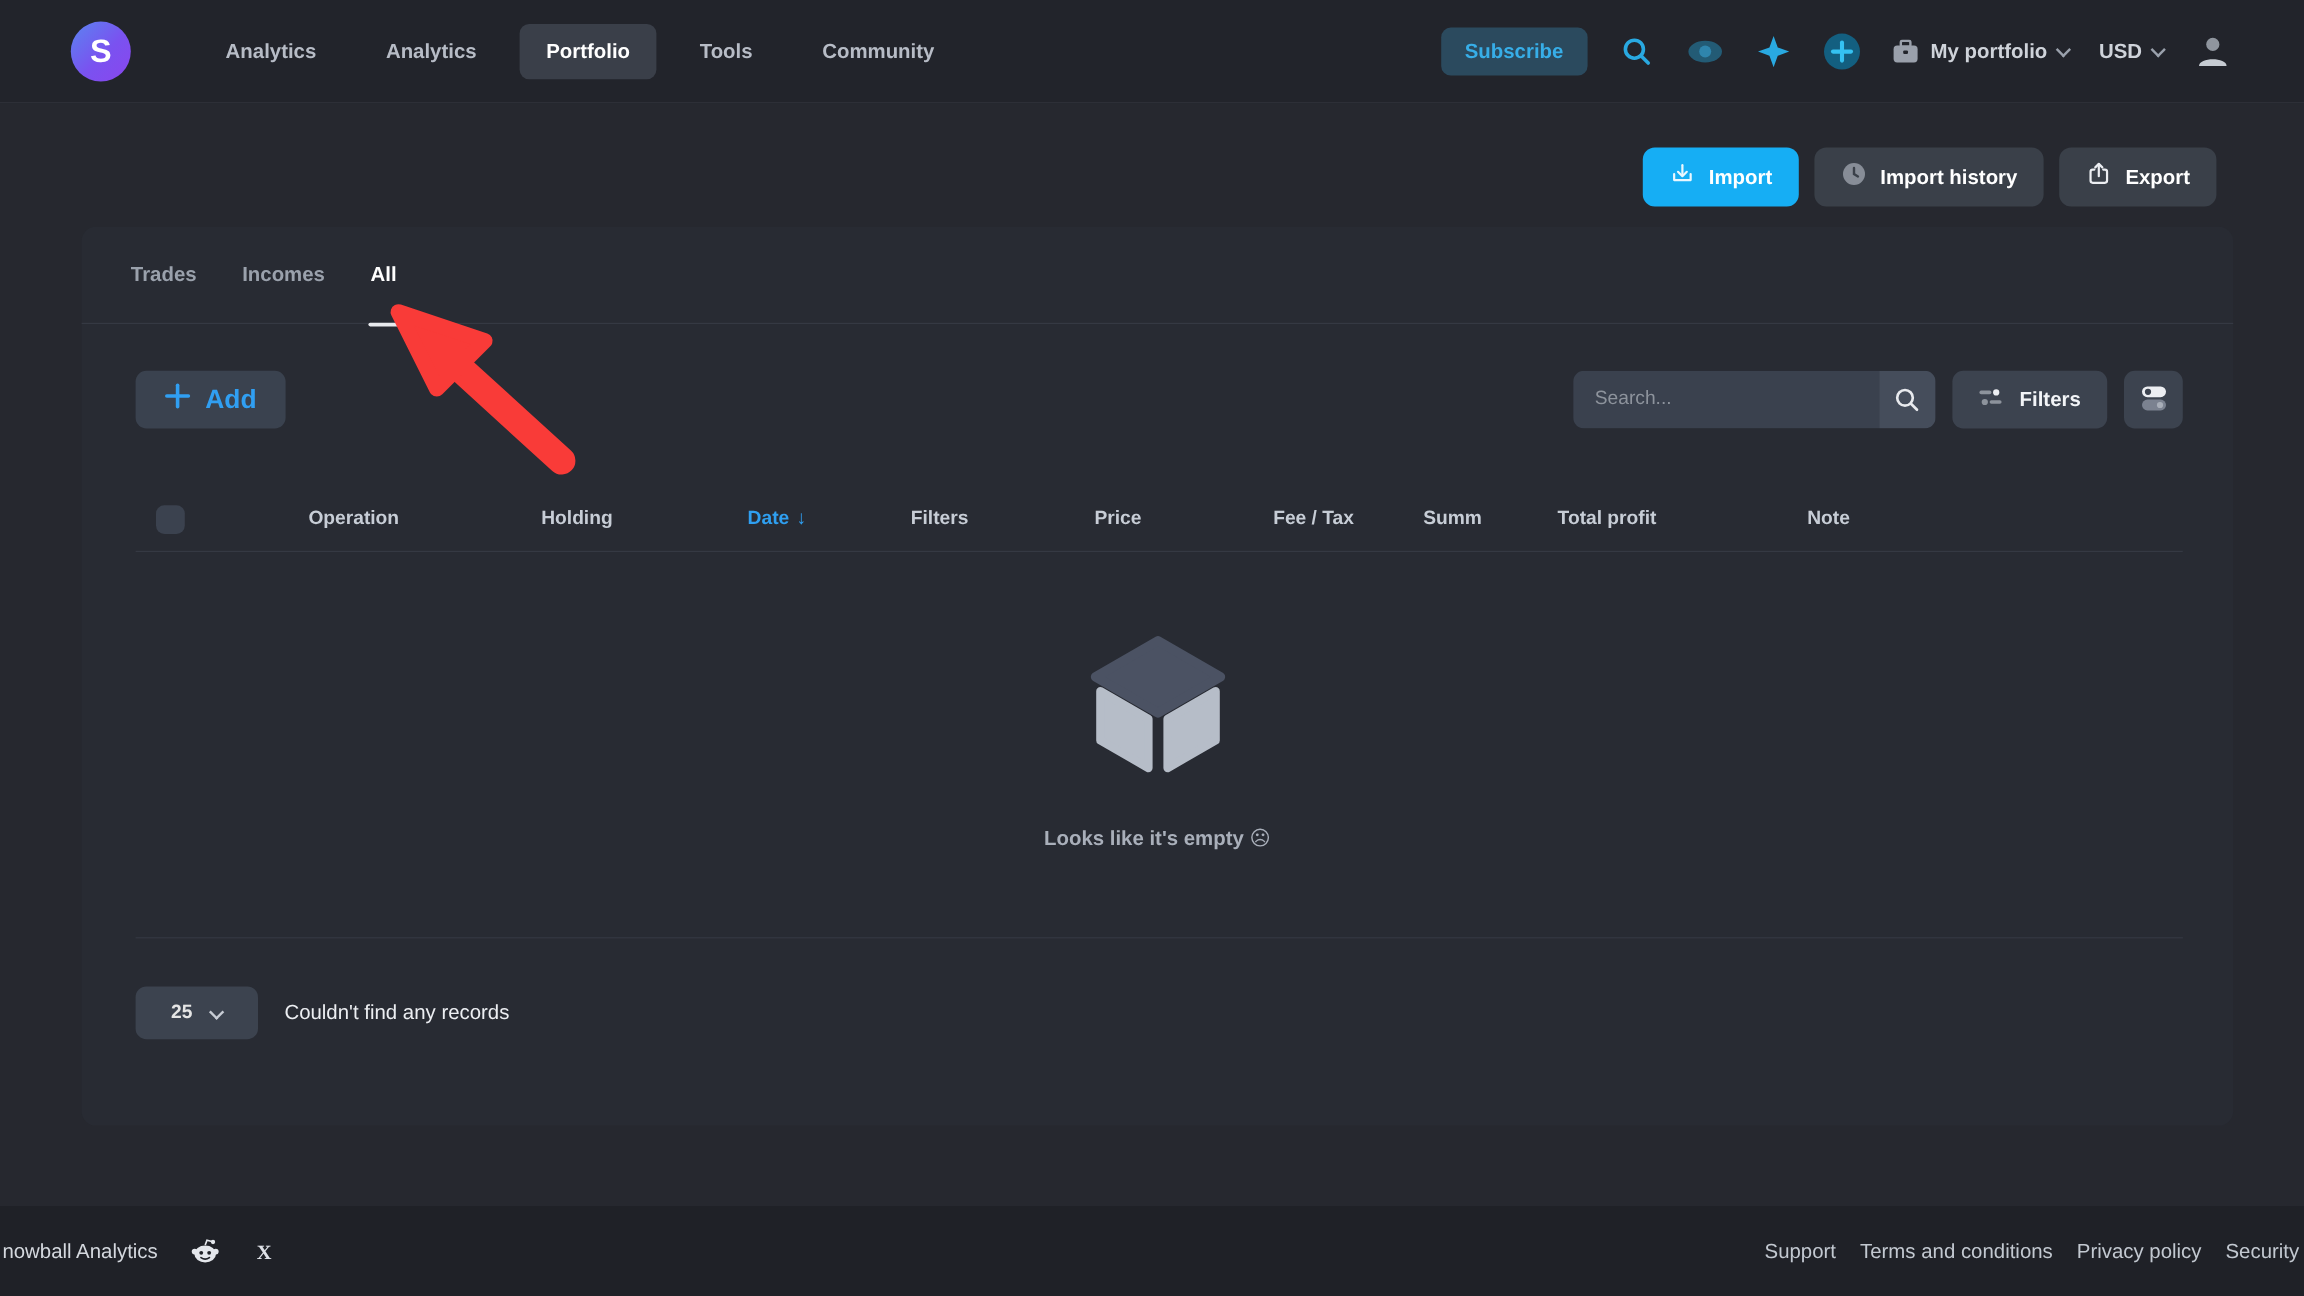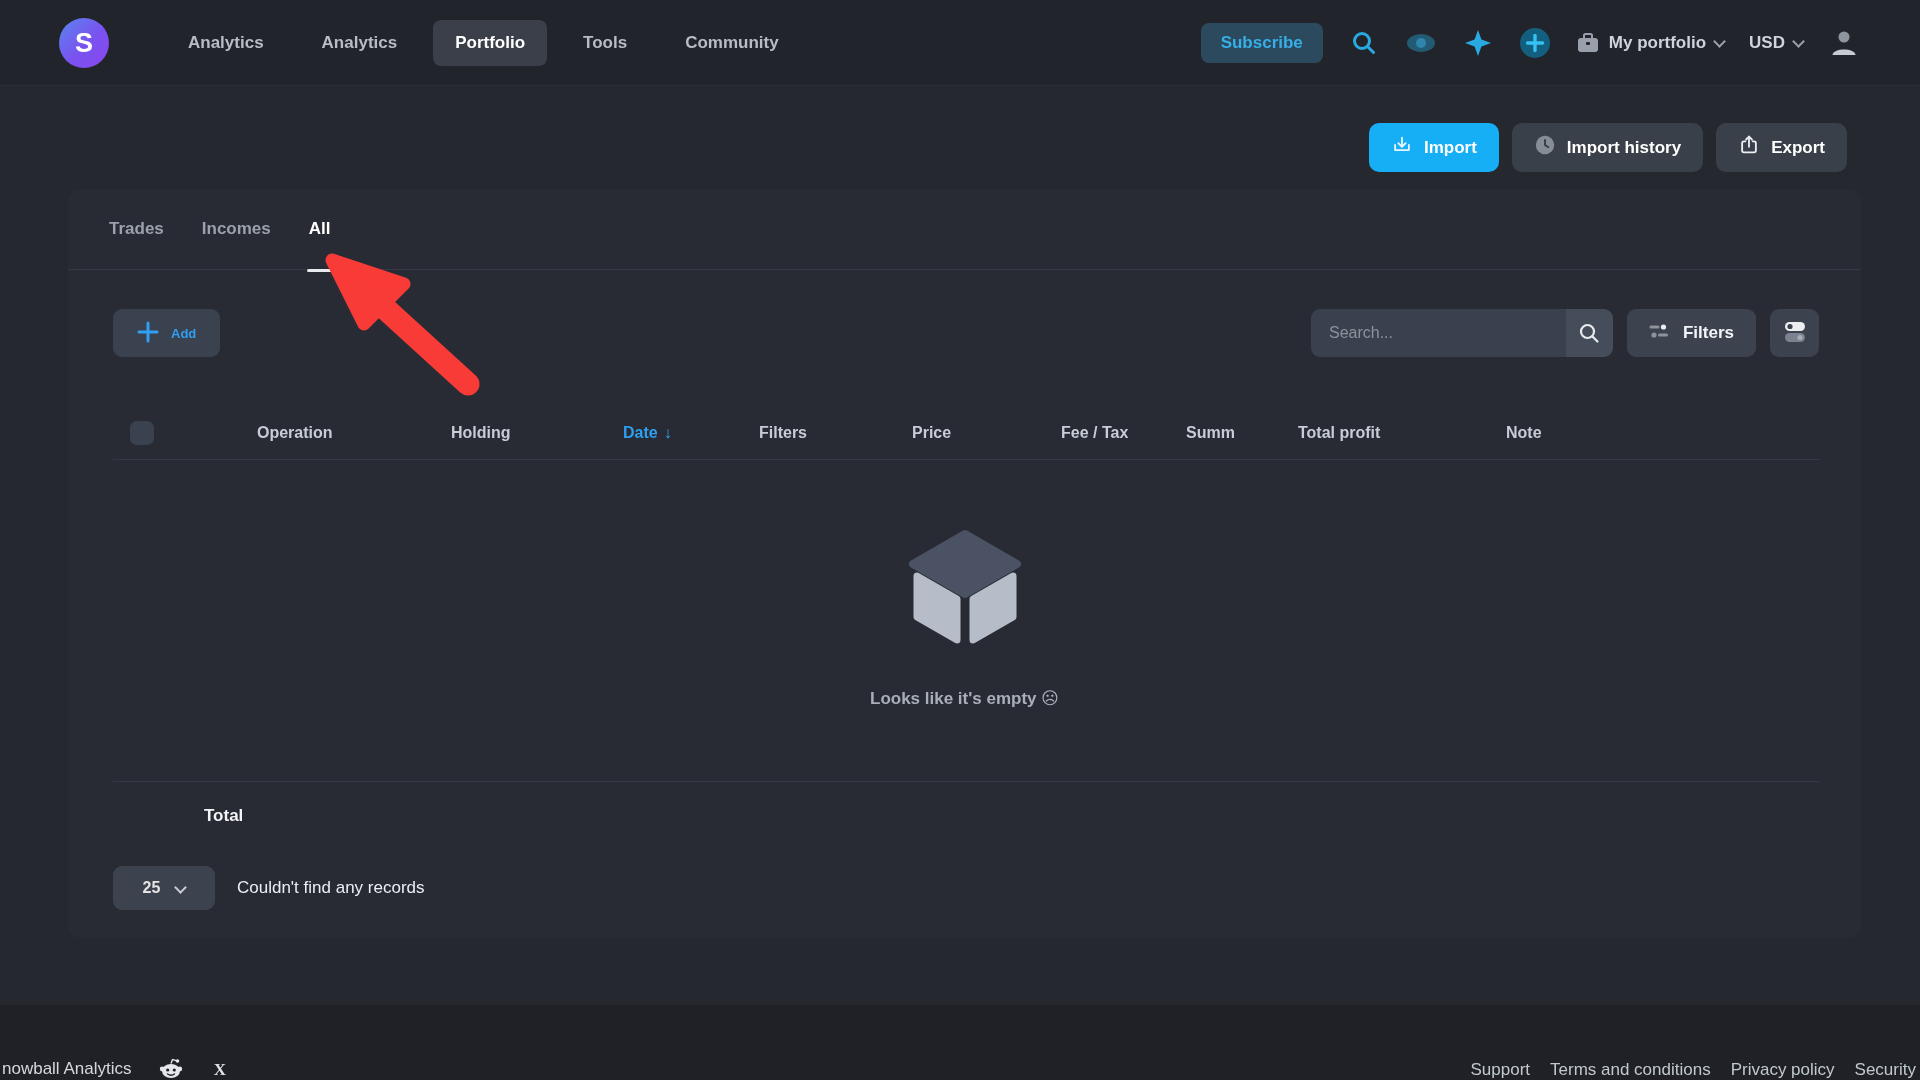--- a/index.html
+++ b/index.html
@@ -39,21 +39,21 @@
   .tabs{position:relative;height:81px;border-bottom:1px solid #353943;display:flex;align-items:center;
     gap:38px;padding:0 41px;}
   .tab{position:relative;height:81px;display:flex;align-items:center;font-size:17px;font-weight:600;
     color:#9aa1ac;cursor:pointer;}
   .tab.active{color:#fff;}
   .tab.active::after{content:"";position:absolute;left:50%;transform:translateX(-50%);bottom:-2px;
     width:26px;height:3px;background:#e8eaee;border-radius:2px;}
 
   .toolbar{display:flex;align-items:center;margin:39px 42px 0 45px;height:48px;}
   .add-btn{display:flex;align-items:center;gap:12px;height:48px;padding:0 24px;background:#3a424f;
-    border:none;border-radius:9px;color:#309ff2;font-family:inherit;font-size:13px;font-weight:700;cursor:pointer;}
+    border:none;border-radius:9px;color:#309ff2;font-family:inherit;font-size:22px;font-weight:700;cursor:pointer;}
   .toolbar-right{margin-left:auto;display:flex;align-items:center;gap:14px;}
   .search-wrap{display:flex;height:48px;border-radius:9px;overflow:hidden;}
   .search-input{width:255px;height:48px;background:#3a414e;border:none;outline:none;color:#dfe2e8;
     font-family:inherit;font-size:16px;padding:0 18px;}
   .search-input::placeholder{color:#8d939c;}
   .search-go{width:47px;height:48px;background:#454d5b;border:none;display:flex;align-items:center;
     justify-content:center;cursor:pointer;}
   .filters-btn{display:flex;align-items:center;gap:12px;height:48px;padding:0 22px;background:#3c434f;
     border:none;border-radius:9px;color:#f2f4f7;font-family:inherit;font-size:17px;font-weight:700;cursor:pointer;}
   .view-btn{width:49px;height:48px;background:#3c434f;border:none;border-radius:9px;
@@ -76,21 +76,21 @@
   .total-row{margin:24px 42px 0 136px;font-size:17px;font-weight:700;color:#f2f4f7;}
 
   .pagination{display:flex;align-items:center;margin:40px 42px 0 45px;gap:22px;}
   .page-size{display:flex;align-items:center;justify-content:center;gap:16px;width:102px;height:44px;
     background:#3c434f;border-radius:9px;color:#e5e5e5;font-size:16px;font-weight:700;cursor:pointer;}
   .page-size .chev{margin-top:-2px;border-color:#c7ccd4;}
   .page-status{font-size:17px;color:#eceef2;}
 
   
   .footer{position:absolute;left:0;bottom:0;width:1920px;height:75px;background:#1f2127;
-    display:flex;align-items:flex-end;}
+    display:flex;align-items:center;}
   .footer-left{display:flex;align-items:center;gap:28px;margin-left:2px;}
   .brand{font-size:17px;color:#d4d8de;white-space:nowrap;}
   .social{display:flex;align-items:center;cursor:pointer;}
   .footer-links{margin-left:auto;margin-right:4px;display:flex;gap:20px;}
   .footer-link{font-size:17px;color:#c2c8d0;cursor:pointer;white-space:nowrap;}
 
   
   .arrow-overlay{position:absolute;left:300px;top:240px;width:210px;height:170px;pointer-events:none;z-index:30;}
 </style>
 </head>
@@ -267,21 +267,20 @@
           <path d="M62 8 L114 38 L62 68 L10 38 Z" fill="#4b5263" stroke="#4b5263" stroke-width="8"></path>
           <path d="M14 50 L54 73 L54 114 L14 91 Z" fill="#b6bdc8" stroke="#b6bdc8" stroke-width="7"></path>
           <path d="M110 50 L70 73 L70 114 L110 91 Z" fill="#b6bdc8" stroke="#b6bdc8" stroke-width="7"></path>
         </g>
       </svg>
     </span>
     <div class="empty-msg">Looks like it's empty ☹</div>
   </div>
 
   <div class="total-divider"></div>
-  <div class="total-row">Total</div>
 
   <div class="pagination">
     <div class="page-size">
       <span>25</span>
       <span class="chev"></span>
     </div>
     <div class="page-status">Couldn't find any records</div>
   </div>
 </main>
 

